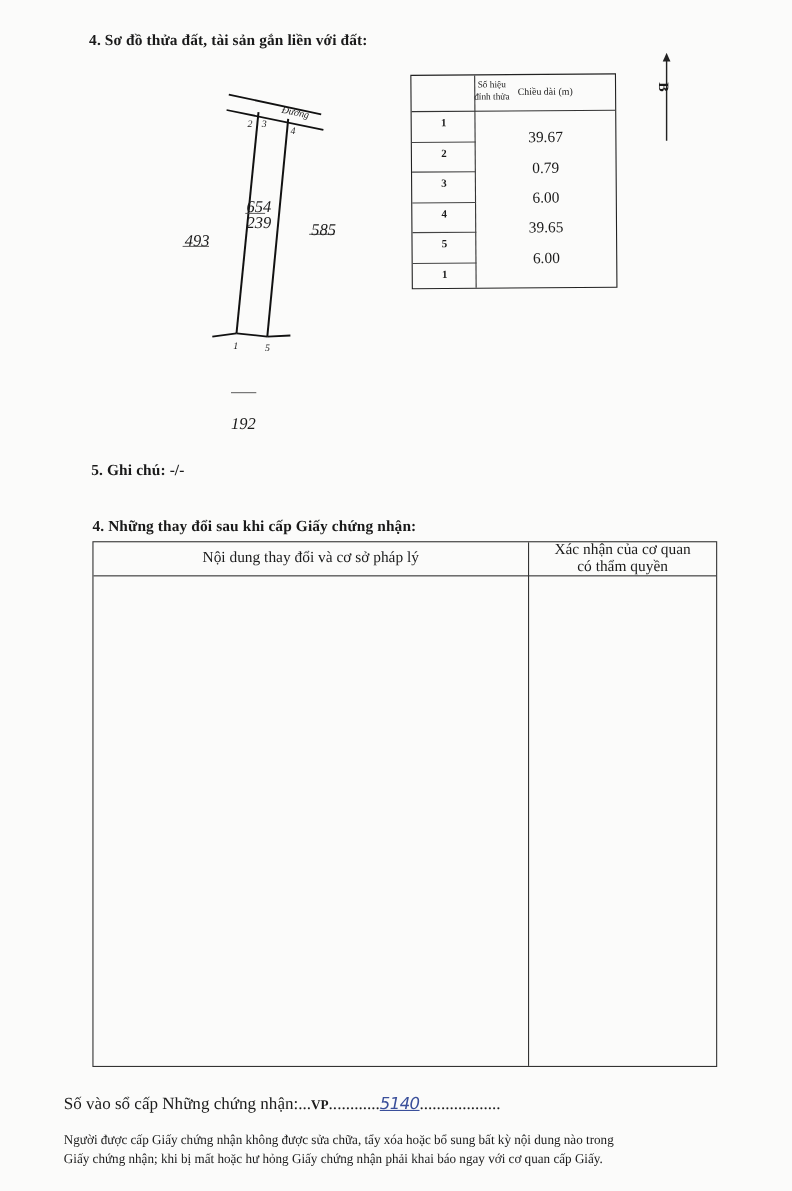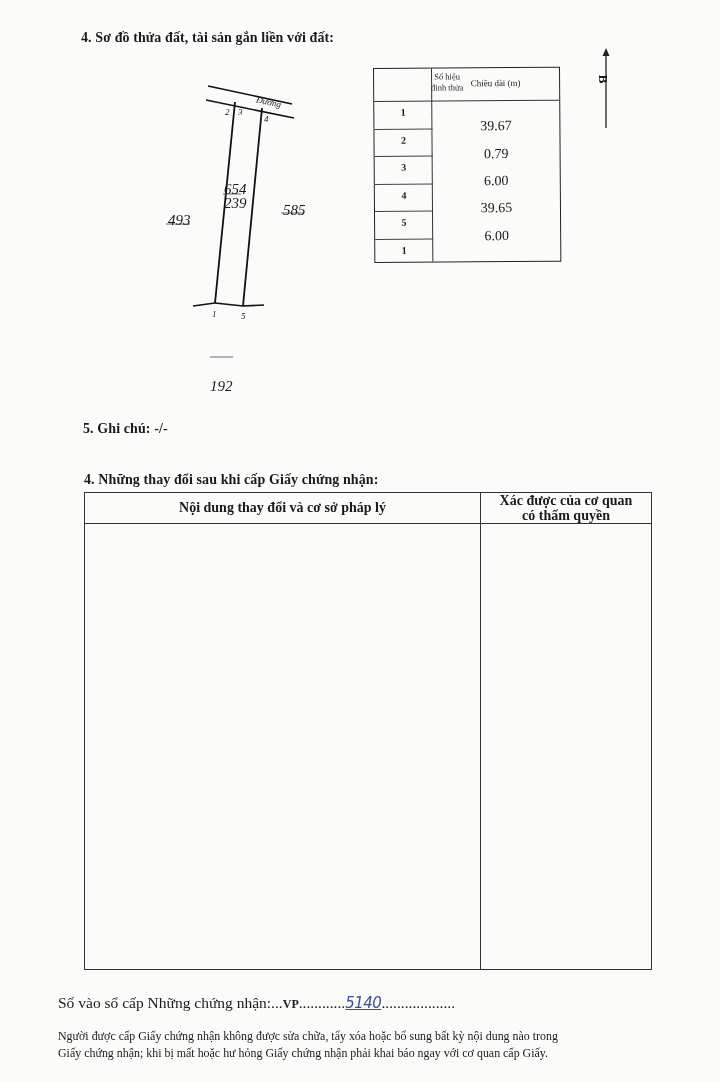--- a/index.html
+++ b/index.html
@@ -41,21 +41,21 @@
       text-align: center; font-size: 10px; padding-top: 5px;
       font-weight: bold;
     }
     .coord-table .pt-cell.last { border-bottom: none; }
     .coord-table .len {
       position: absolute; left: 58px; right: 0; text-align: center; font-size: 14px;
     }
     
     .changes-table {
       position: absolute; left: 84px; top: 492px; width: 568px; height: 478px;
-      border: 1.4px solid #333; box-sizing: border-box; font-weight: bold;
+      border: 1.4px solid #333; box-sizing: border-box;
     }
     .changes-table .head-line {
       position: absolute; left: 0; right: 0; top: 30px; border-top: 1.4px solid #333;
     }
     .changes-table .col-divider {
       position: absolute; left: 395px; top: 0; bottom: 0; border-left: 1.4px solid #333;
     }
     .changes-table .th-left {
       position: absolute; left: 0; width: 395px; top: 7px; text-align: center; font-size: 14px;
     }
@@ -147,21 +147,21 @@
 
 <div class="abs heading" style="left:83px; top:421px;">5. Ghi chú: -/-</div>
 
 <div class="abs heading" style="left:84px; top:472px;">4. Những thay đổi sau khi cấp Giấy chứng nhận:</div>
 
 <div class="changes-table">
   <div class="head-line"></div>
   <div class="col-divider"></div>
   <div class="th-left">Nội dung thay đổi và cơ sở pháp lý</div>
   <div class="th-right">
-    <div>Xác được của cơ quan</div>
+    <div>Xác nhận của cơ quan</div>
     <div>có thẩm quyền</div>
   </div>
   <div class="body-left"></div>
   <div class="body-right"></div>
 </div>
 
 <div class="abs reg-line" style="left:58px; top:994px;">
   <span>Số vào sổ cấp Những chứng nhận:</span><span>...</span><span class="vp">VP</span><span>............</span><span class="num">5140</span><span>...................</span>
 </div>
 

